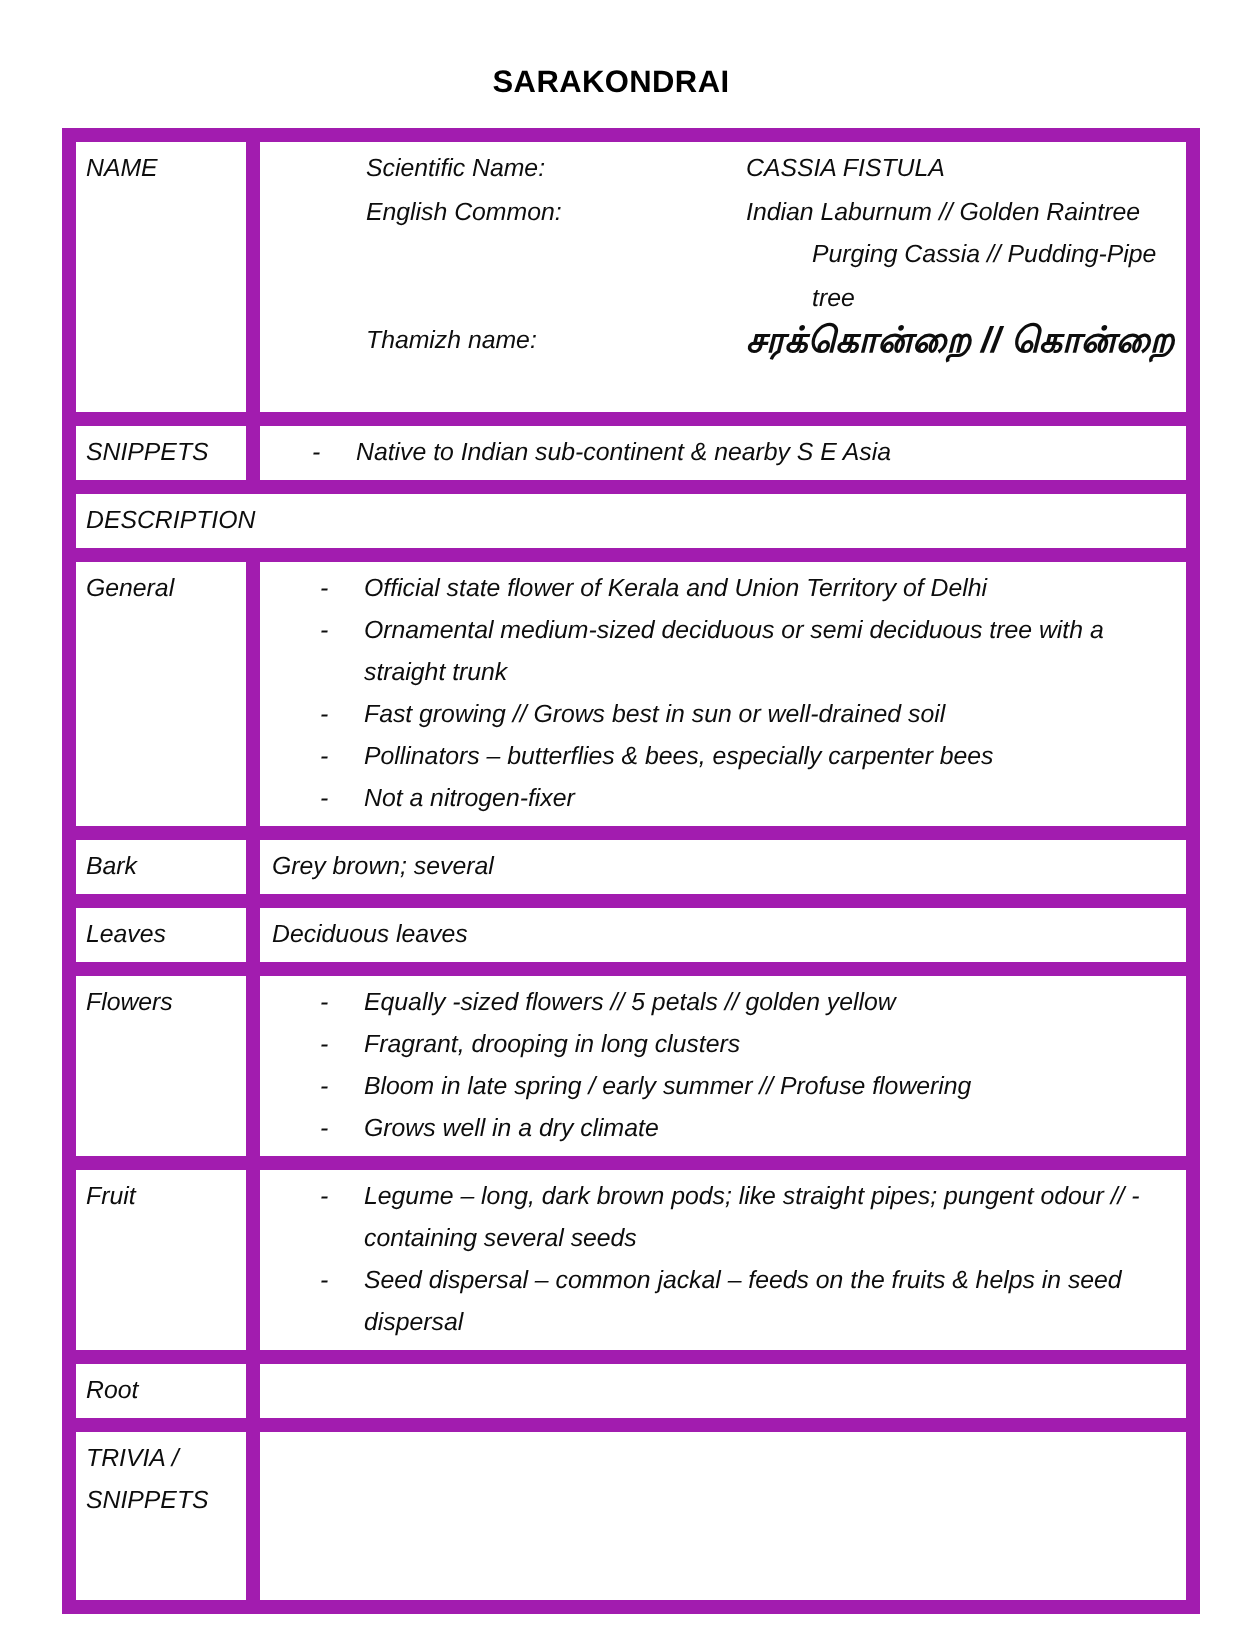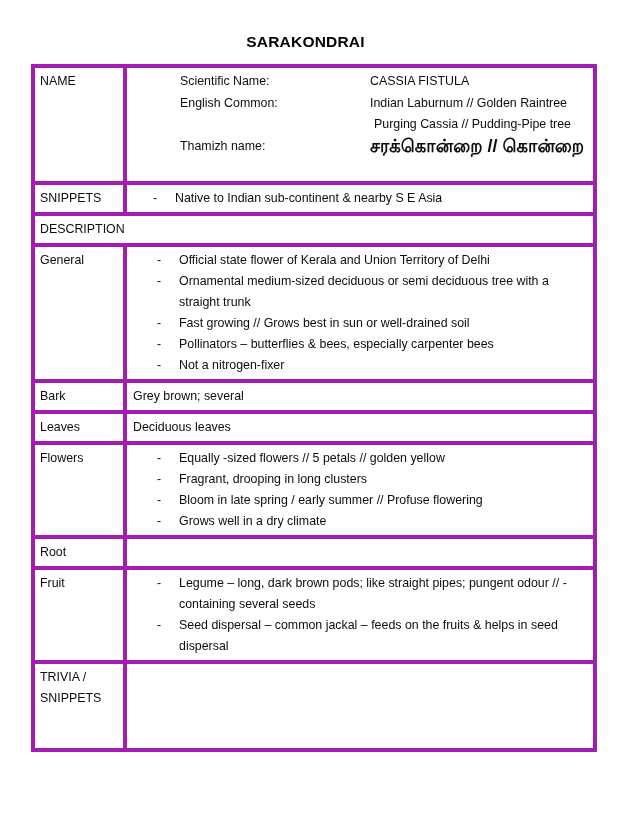--- a/index.html
+++ b/index.html
@@ -36,47 +36,48 @@
 
   table.fact-table {
     position: absolute;
     left: 31px;
     top: 64px;
     width: 562px;
     border-collapse: collapse;
     table-layout: fixed;
   }
   table.fact-table td {
-    border: 4px solid #a21caf;
+    border: 7px solid #a21caf;
     vertical-align: top;
     padding: 0;
     font-size: 12.4px;
     line-height: 21px;
     color: #0d0d0d;
+    font-style: italic;
   }
 
   col.label-col { width: 92px; }
   col.value-col { width: 470px; }
 
   .cell-label {
     padding: 3px 0 3px 5px;
   }
   .cell-label .lbl-line { display: block; }
 
   
   .name-grid {
     padding: 3px 0 3px 6px;
   }
   .name-row {
     display: flex;
     line-height: 21.5px;
   }
   .name-key { width: 190px; flex: 0 0 190px; margin-left: 47px; }
   .name-val { flex: 1; }
-  .name-val.indented { padding-left: 4px; }
+  .name-val.indented { padding-left: 4px; margin-left: 29px; }
   .tamil {
     font-size: 18px;
     font-weight: bold;
     line-height: 21.5px;
   }
   .name-spacer { height: 21px; }
 
   
   ul.dash-list {
     list-style: none;
@@ -225,42 +226,42 @@
             <li>Fragrant, drooping in long clusters</li>
             <li>Bloom in late spring / early summer // Profuse flowering</li>
             <li>Grows well in a dry climate</li>
           </ul>
         </td>
       </tr>
 
       <tr>
         <td>
           <div class="cell-label">
-            <span class="lbl-line">Root</span>
-          </div>
-        </td>
-        <td>
-          <div class="plain-value empty-cell"></div>
-        </td>
-      </tr>
-
-      <tr>
-        <td>
-          <div class="cell-label">
             <span class="lbl-line">Fruit</span>
           </div>
         </td>
         <td>
           <ul class="dash-list">
             <li>Legume – long, dark brown pods; like straight pipes; pungent odour // - containing several seeds</li>
             <li>Seed dispersal – common jackal – feeds on the fruits &amp; helps in seed dispersal</li>
           </ul>
         </td>
       </tr>
 
+      <tr>
+        <td>
+          <div class="cell-label">
+            <span class="lbl-line">Root</span>
+          </div>
+        </td>
+        <td>
+          <div class="plain-value empty-cell"></div>
+        </td>
+      </tr>
+
 
       <tr>
         <td>
           <div class="cell-label">
             <span class="lbl-line">TRIVIA /</span>
             <span class="lbl-line">SNIPPETS</span>
           </div>
         </td>
         <td>
           <div class="plain-value trivia-cell"></div>

